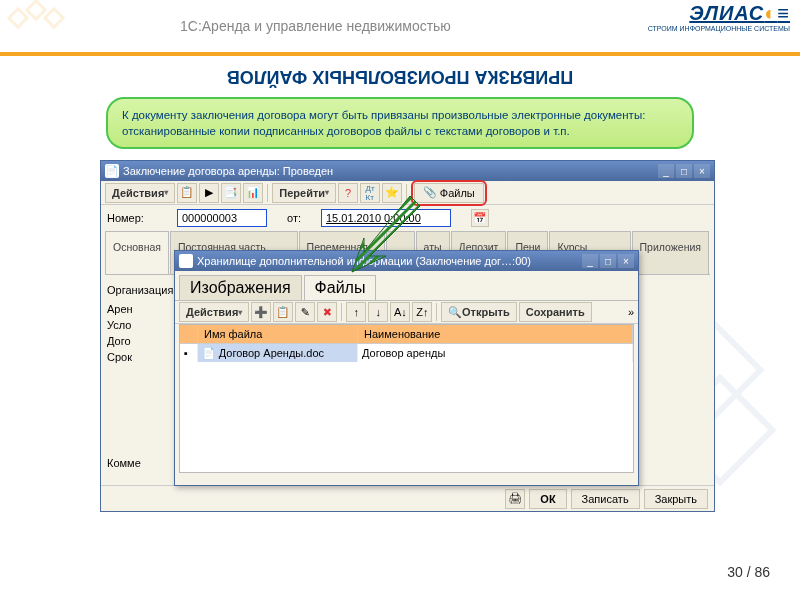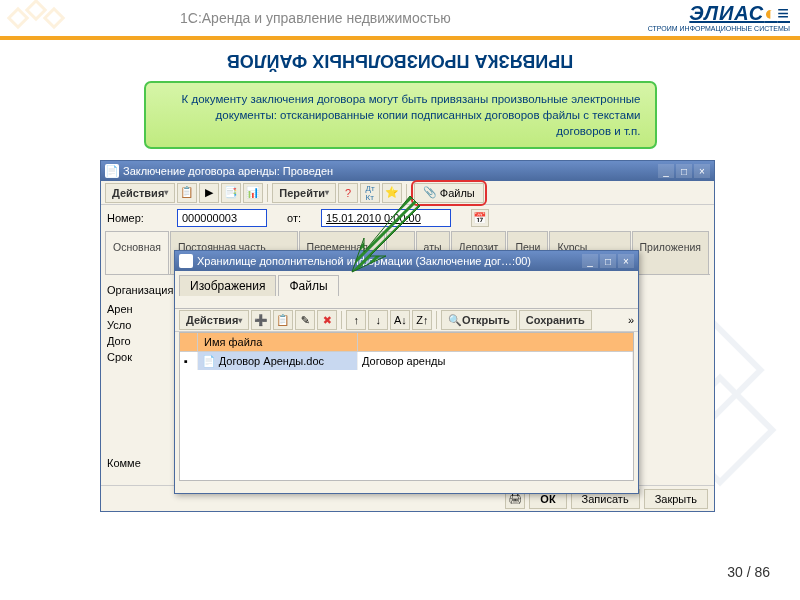--- a/index.html
+++ b/index.html
@@ -1,27 +1,27 @@
 <!DOCTYPE html>
 <html><head>
 <meta charset="utf-8">
 <style>
 * { box-sizing: border-box; margin: 0; padding: 0; }
 body { width: 800px; height: 600px; font-family: Tahoma, Arial, sans-serif; font-size: 11px; background: #fff; position: relative; overflow: hidden; }
 
-.header { height: 36px; display: flex; align-items: center; padding: 0 10px; position: relative; }
+.header { height: 52px; display: flex; align-items: center; padding: 0 10px; position: relative; }
 .header-title { color: #888; font-size: 14px; margin-left: 170px; }
 .logo-area { position: absolute; right: 10px; top: 2px; text-align: right; }
 .logo-text { color: #003d7a; font-size: 20px; font-weight: bold; font-style: italic; letter-spacing: 1px; text-decoration: underline; }
 .logo-sub { color: #003d7a; font-size: 7px; }
 .orange-bar { height: 4px; background: #f5a623; margin-bottom: 8px; }
 
 .section-title { color: #003d7a; font-size: 18px; font-weight: bold; text-align: center; transform: rotate(180deg); margin: 10px 0; }
 
-.callout { width: 513px; margin: 8px auto; border: 2px solid #4cc64c; border-radius: 7px; background: linear-gradient(#d6f5a8, #c0eb80); padding: 8px 14px; text-align: right; color: #003d7a; font-size: 11.5px; line-height: 1.4; }
+.callout { width: 588px; margin: 8px auto; border: 2px solid #4cc64c; border-radius: 18px; background: linear-gradient(#d6f5a8, #c0eb80); padding: 8px 14px; text-align: left; color: #003d7a; font-size: 11.5px; line-height: 1.4; }
 
 .window1 { position: absolute; left: 100px; top: 160px; width: 615px; background: #f5f2e8; border: 1px solid #4a6a9e; }
 .titlebar { height: 20px; background: linear-gradient(#6a8dc7, #4a6a9e); color: #fff; display: flex; align-items: center; padding: 0 4px; font-size: 11px; }
 .titlebar-icon { width: 14px; height: 14px; background: #fff; border-radius: 2px; margin-right: 4px; display: inline-flex; align-items: center; justify-content: center; }
 .titlebar-spacer { flex: 1; }
 .win-btn { width: 16px; height: 14px; background: rgba(255,255,255,0.15); margin-left: 2px; display: inline-flex; align-items: center; justify-content: center; color: #fff; font-size: 10px; cursor: pointer; }
 
 .toolbar { height: 24px; background: #f5f2e8; border-bottom: 1px solid #ccc; display: flex; align-items: center; padding: 0 4px; gap: 2px; }
 .tb-btn { height: 20px; padding: 0 6px; background: #f0ede0; border: 1px solid #c8c4b0; display: inline-flex; align-items: center; font-size: 11px; color: #333; cursor: pointer; font-weight: bold; }
 .tb-btn.dd::after { content: " ▾"; font-size: 8px; color: #666; }
@@ -42,21 +42,21 @@
 .form-body { padding: 6px; height: 210px; }
 .form-line { display: flex; align-items: center; margin-bottom: 4px; font-size: 11px; }
 .form-line label { width: 70px; }
 .form-line .form-input { flex: 0 0 120px; }
 
 .bottom-bar { height: 26px; border-top: 1px solid #ccc; display: flex; align-items: center; justify-content: flex-end; padding: 0 6px; gap: 4px; background: #f5f2e8; }
 .btn { height: 20px; padding: 0 10px; background: #f0ede0; border: 1px solid #c8c4b0; font-size: 11px; cursor: pointer; display: inline-flex; align-items: center; }
 
 .window2 { position: absolute; left: 174px; top: 250px; width: 465px; background: #f5f2e8; border: 1px solid #4a6a9e; box-shadow: 2px 2px 6px rgba(0,0,0,0.3); }
 
-.tabs2 { display: flex; margin: 4px 4px 12px; font-size: 12px; }
+.tabs2 { display: flex; margin: 4px 4px 0; font-size: 16px; }
 .tab2 { padding: 3px 10px; background: #e8e4d4; border: 1px solid #bbb; border-bottom: none; margin-right: 2px; cursor: pointer; }
 .tab2.active { background: #f5f2e8; }
 
 .grid { margin: 0 4px 4px; border: 1px solid #bbb; background: #fff; }
 .grid-head { display: flex; background: #fdba74; border-bottom: 1px solid #ccc; }
 .grid-head div { padding: 3px 6px; font-size: 11px; border-right: 1px solid #ccc; }
 .grid-row { display: flex; align-items: center; height: 18px; }
 .grid-cell { padding: 2px 4px; font-size: 11px; border-right: 1px solid #eee; display: flex; align-items: center; gap: 3px; height: 100%; }
 .grid-blank { height: 110px; }
 
@@ -218,20 +218,21 @@
     <span class="tb-btn">🔍 <span>Открыть</span></span>
     <span class="tb-btn">Сохранить</span>
     <span style="flex:1"></span>
     <span>»</span>
   </div>
 
   <div class="grid">
     <div class="grid-head">
       <div style="width:18px"></div>
       <div style="width:160px">Имя файла</div>
+      <div style="flex:1">Наименование</div>
     </div>
     <div class="grid-row">
       <div class="grid-cell" style="width:18px">
           <span>▪</span>
         </div>
       <div class="grid-cell sel" style="width:160px;background:#c8d8f0">
         <span>📄</span>
         <span>Договор Аренды.doc</span>
       </div>
       <div class="grid-cell" style="flex:1">Договор аренды</div>

